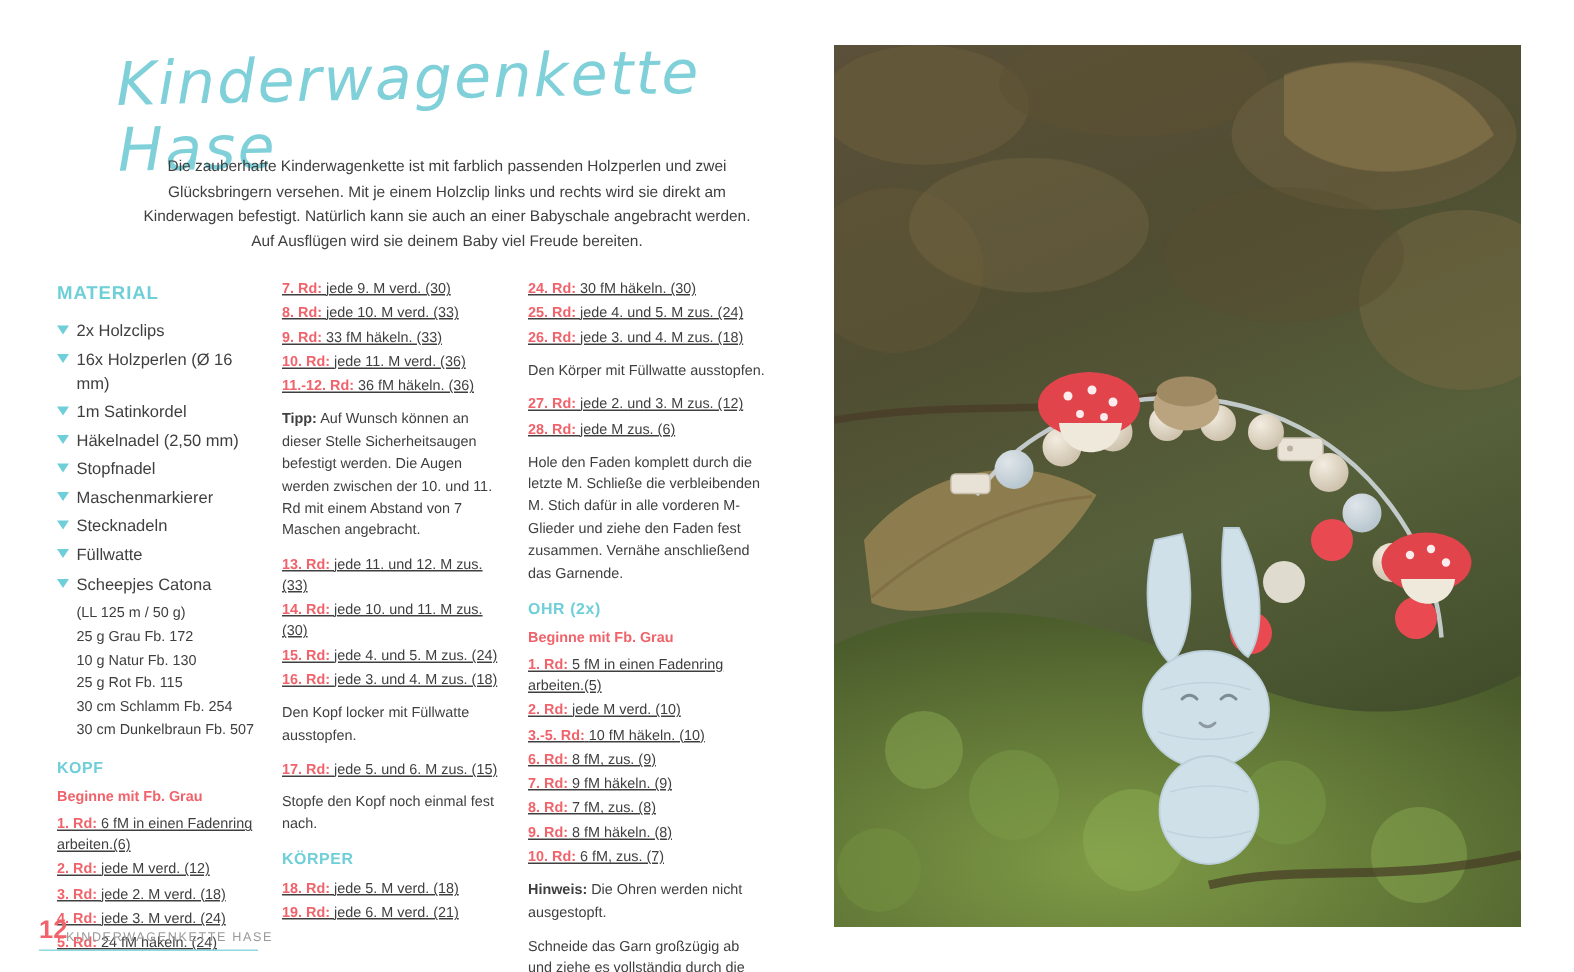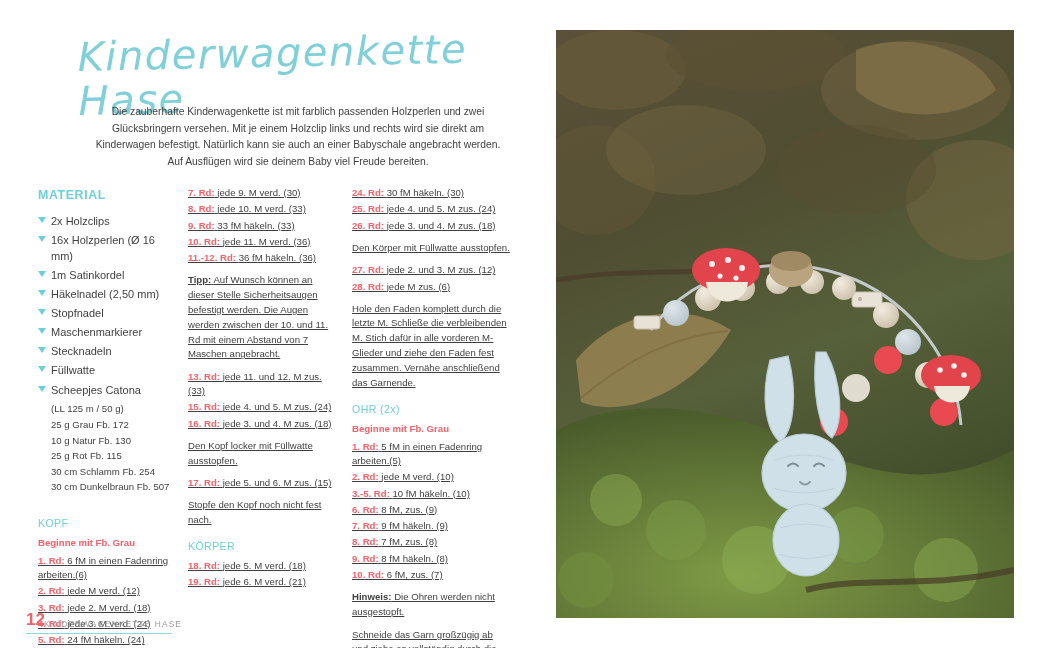--- a/index.html
+++ b/index.html
@@ -42,24 +42,24 @@
 
   h2.sec{
     font-size:12.4px;
     font-weight:bold;
     color:#6fcfd8;
     letter-spacing:.6px;
     margin:0 0 9px 0;
   }
   h3.sub{
     font-size:10.6px;
-    font-weight:normal;
+    font-weight:bold;
     color:#6fcfd8;
     letter-spacing:.4px;
-    margin:11px 0 4px 0;
+    margin:0 0 4px 0;
   }
   .beginne{
     font-size:9.6px;font-weight:bold;color:#f0636b;margin:0 0 4px 0;
   }
 
   
   ul.mat{list-style:none;margin:0;padding:0;}
   ul.mat li{
     position:relative;padding-left:13px;margin-bottom:3.2px;
     font-size:11px;color:#3f3f3f;line-height:1.45;
@@ -71,21 +71,21 @@
     border-right:4px solid transparent;
     border-top:6px solid #6fcfd8;
   }
   .yarnblock{margin:4px 0 0 13px;font-size:9.6px;line-height:1.52;}
   .yarnblock div{margin-bottom:1px;}
 
   
   .rows{margin:0 0 0 0;padding:0;text-decoration:underline;}
   .rowline{margin-bottom:2.4px;font-size:9.6px;line-height:1.45;}
   .rn{color:#f0636b;font-weight:bold;}
-  .para{margin:8px 0 8px 0;font-size:9.6px;line-height:1.55;text-decoration:underline;}
+  .para{margin:8px 0 8px 0;font-size:9.6px;line-height:1.55;}
   .para b.tip{color:#3f3f3f;font-weight:bold;}
   .hinweis b{color:#3f3f3f;font-weight:bold;}
   .spacer{height:9px;}
 
   
   .photo{
     position:absolute;left:556px;top:30px;width:458px;height:588px;
     overflow:hidden;background:#4e5a33;
   }
   .photo svg{display:block;width:100%;height:100%;}
@@ -156,32 +156,33 @@
       <div class="rowline"><span class="rn">11.-12. Rd:</span> <span>36 fM häkeln. (36)</span></div>
     </div>
 
     <div class="para">
       <b class="tip">Tipp:</b>
       <span>Auf Wunsch können an dieser Stelle Sicherheitsaugen befestigt werden. Die Augen werden zwischen der 10. und 11. Rd mit einem Abstand von 7 Maschen angebracht.</span>
     </div>
 
     <div class="rows">
       <div class="rowline"><span class="rn">13. Rd:</span> <span>jede 11. und 12. M zus. (33)</span></div>
+      <div class="rowline"><span class="rn">14. Rd:</span> <span>jede 10. und 11. M zus. (30)</span></div>
       <div class="rowline"><span class="rn">15. Rd:</span> <span>jede 4. und 5. M zus. (24)</span></div>
       <div class="rowline"><span class="rn">16. Rd:</span> <span>jede 3. und 4. M zus. (18)</span></div>
     </div>
 
     <div class="para">Den Kopf locker mit Füllwatte ausstopfen.</div>
 
     <div class="rows">
       <div class="rowline"><span class="rn">17. Rd:</span> <span>jede 5. und 6. M zus. (15)</span></div>
     </div>
 
 
-    <div class="para">Stopfe den Kopf noch nicht fest nach.</div>
+    <div class="para">Stopfe den Kopf noch einmal fest nach.</div>
 
     <h3 class="sub">KÖRPER</h3>
     <div class="rows">
       <div class="rowline"><span class="rn">18. Rd:</span> <span>jede 5. M verd. (18)</span></div>
       <div class="rowline"><span class="rn">19. Rd:</span> <span>jede 6. M verd. (21)</span></div>
 
     </div>
   </div>
 
   <div class="col col3">

